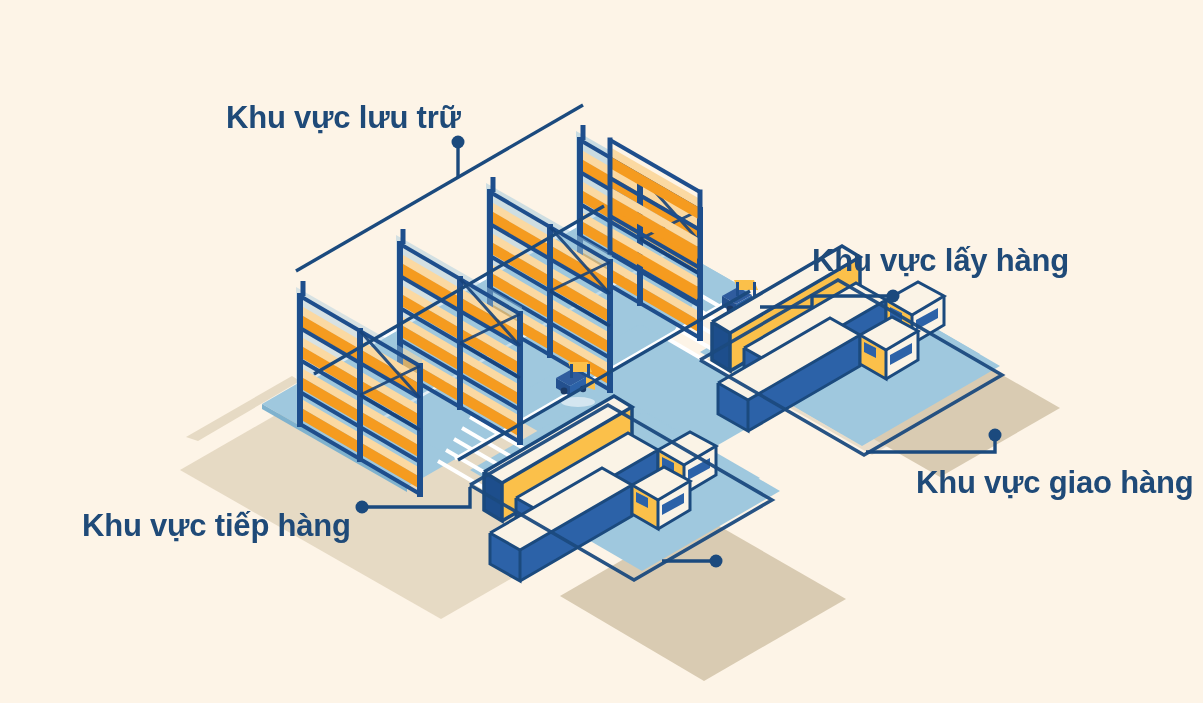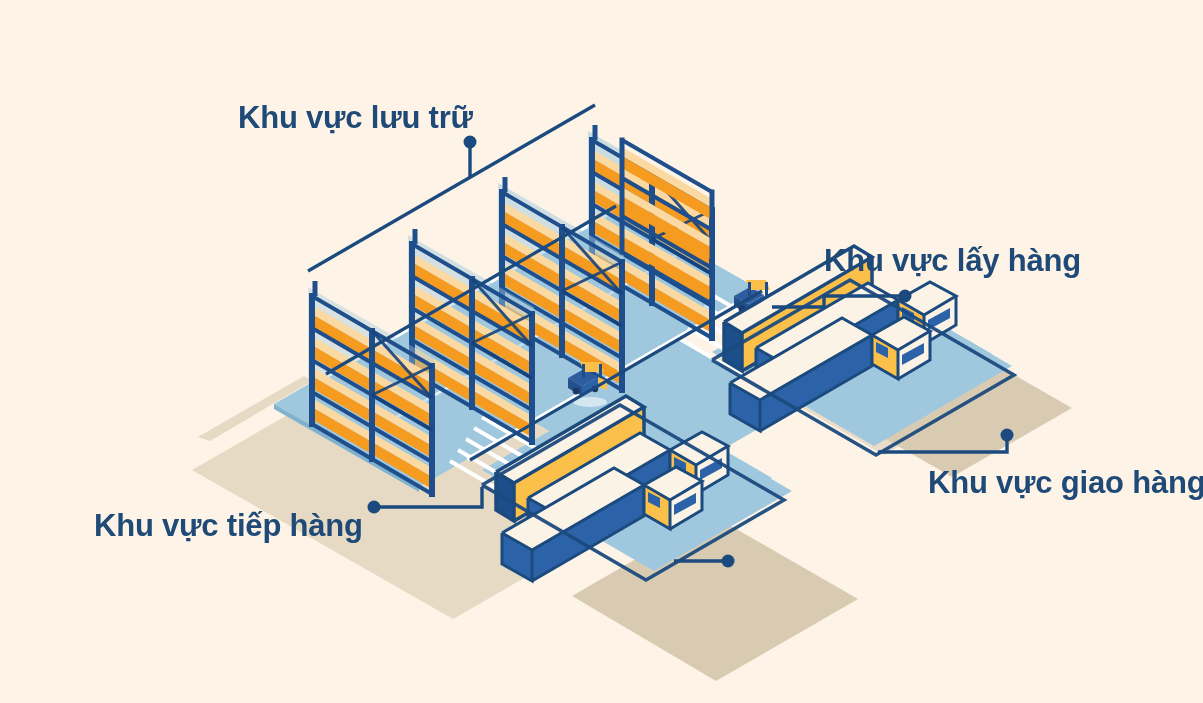--- a/index.html
+++ b/index.html
@@ -2,21 +2,21 @@
 <html><head>
 <meta charset="utf-8">
 <style>
   * { margin:0; padding:0; box-sizing:border-box; }
   html,body { width:1203px; height:703px; overflow:hidden; }
   body {
     background:#FDF4E7;
     font-family:"Liberation Sans", sans-serif;
     position:relative;
   }
-  #stage { position:absolute; inset:0; width:1045px; height:703px;margin-left:12px; }
+  #stage { position:absolute; inset:0; width:1045px; height:703px; }
   svg.scene { position:absolute; left:0; top:0; width:1203px; height:703px; display:block; }
 
   .lbl {
     position:absolute;
     color:#1F4A78;
     font-weight:700;
     font-size:31px;
     letter-spacing:-0.2px;
     white-space:nowrap;
     line-height:1;

